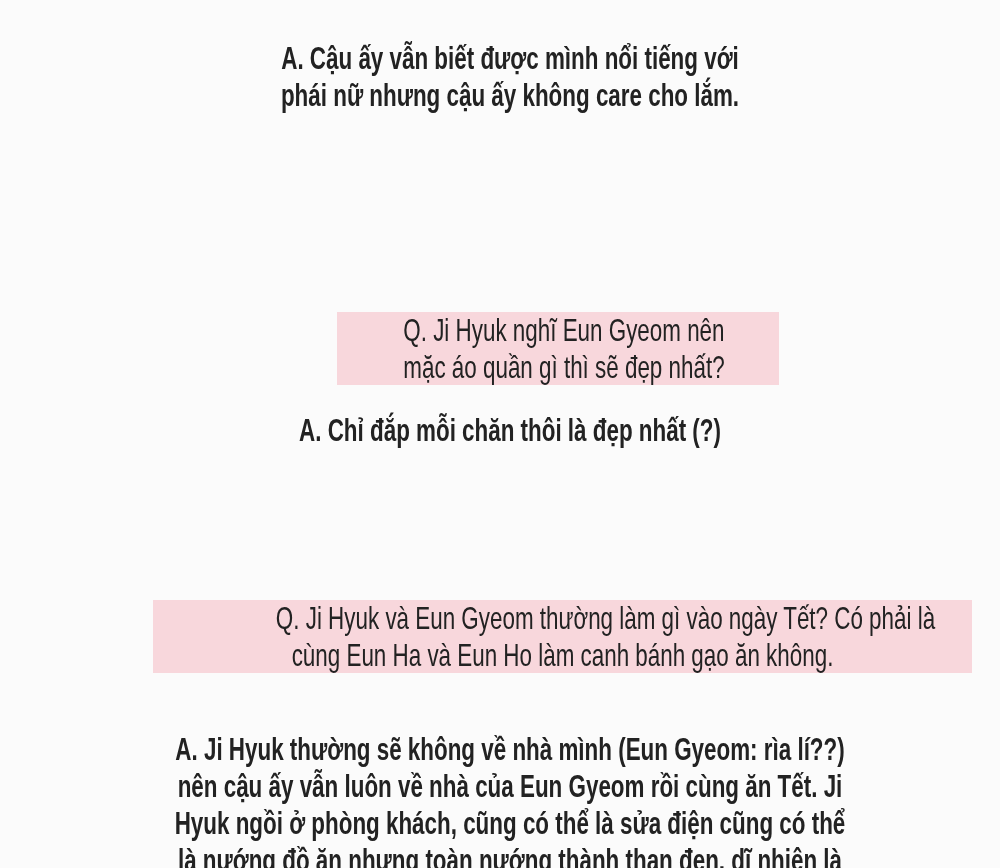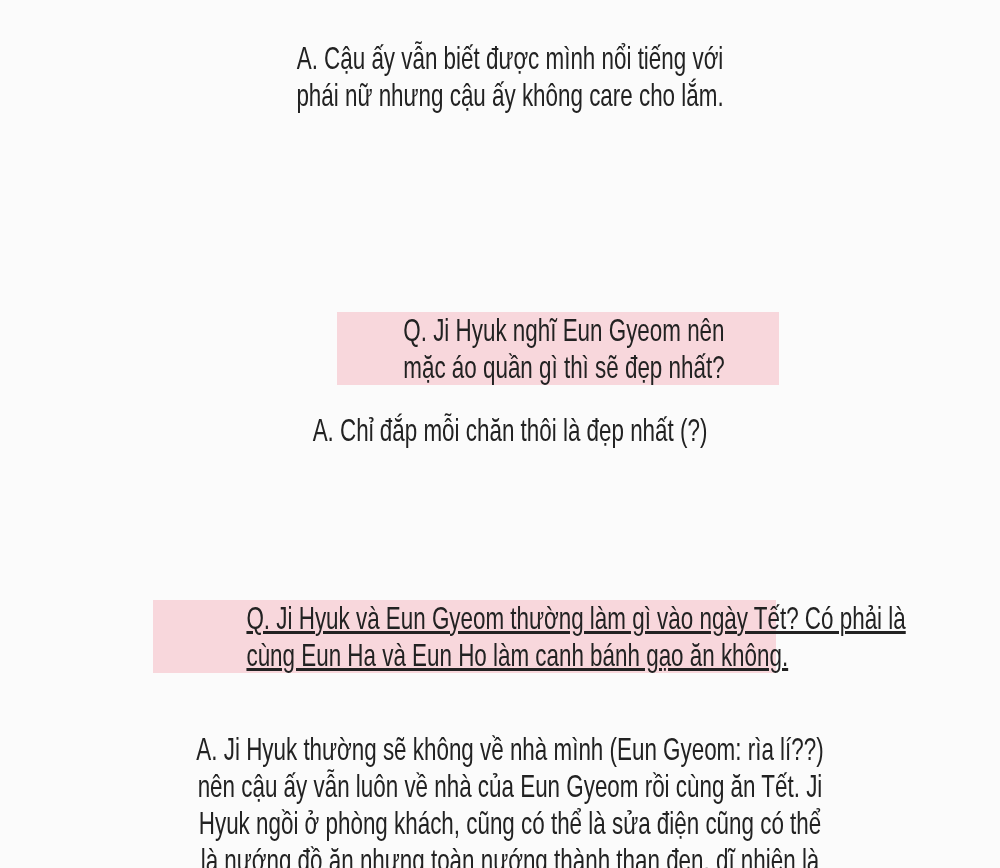--- a/index.html
+++ b/index.html
@@ -16,42 +16,42 @@
     background:var(--bg);
     font-family:"Liberation Sans","DejaVu Sans",sans-serif;
     color:var(--ink);
   }
   .text-block{
     position:absolute;
     left:20px;right:0;
     text-align:center;
     font-size:32px;
     line-height:37px;
-    font-weight:400;
+    font-weight:700;
   }
   .line{
     display:block;
     width:100%;
     transform:scaleX(0.70);
     transform-origin:50% 50%;
     white-space:nowrap;
   }
   .qbox{
     position:absolute;
     background:var(--pink);
     display:flex;
     flex-direction:column;
     justify-content:center;
     align-items:center;
     text-align:center;
     font-size:32px;
     line-height:37px;
   }
   #question-box-1{left:337px;top:312px;width:442px;height:73px;}
-  #question-box-2{left:153px;top:600px;width:623px;height:73px;text-decoration:underline;}
+  #question-box-2{left:153px;top:600px;width:819px;height:73px;}
   #answer-top{top:40px;}
   #answer-1{top:412px;}
   #answer-2{top:731px;}
 </style>
 </head>
 <body>
 
 <div id="answer-top" class="text-block">
   <span class="line">A. Cậu ấy vẫn biết được mình nổi tiếng với</span>
   <span class="line">phái nữ nhưng cậu ấy không care cho lắm.</span>

